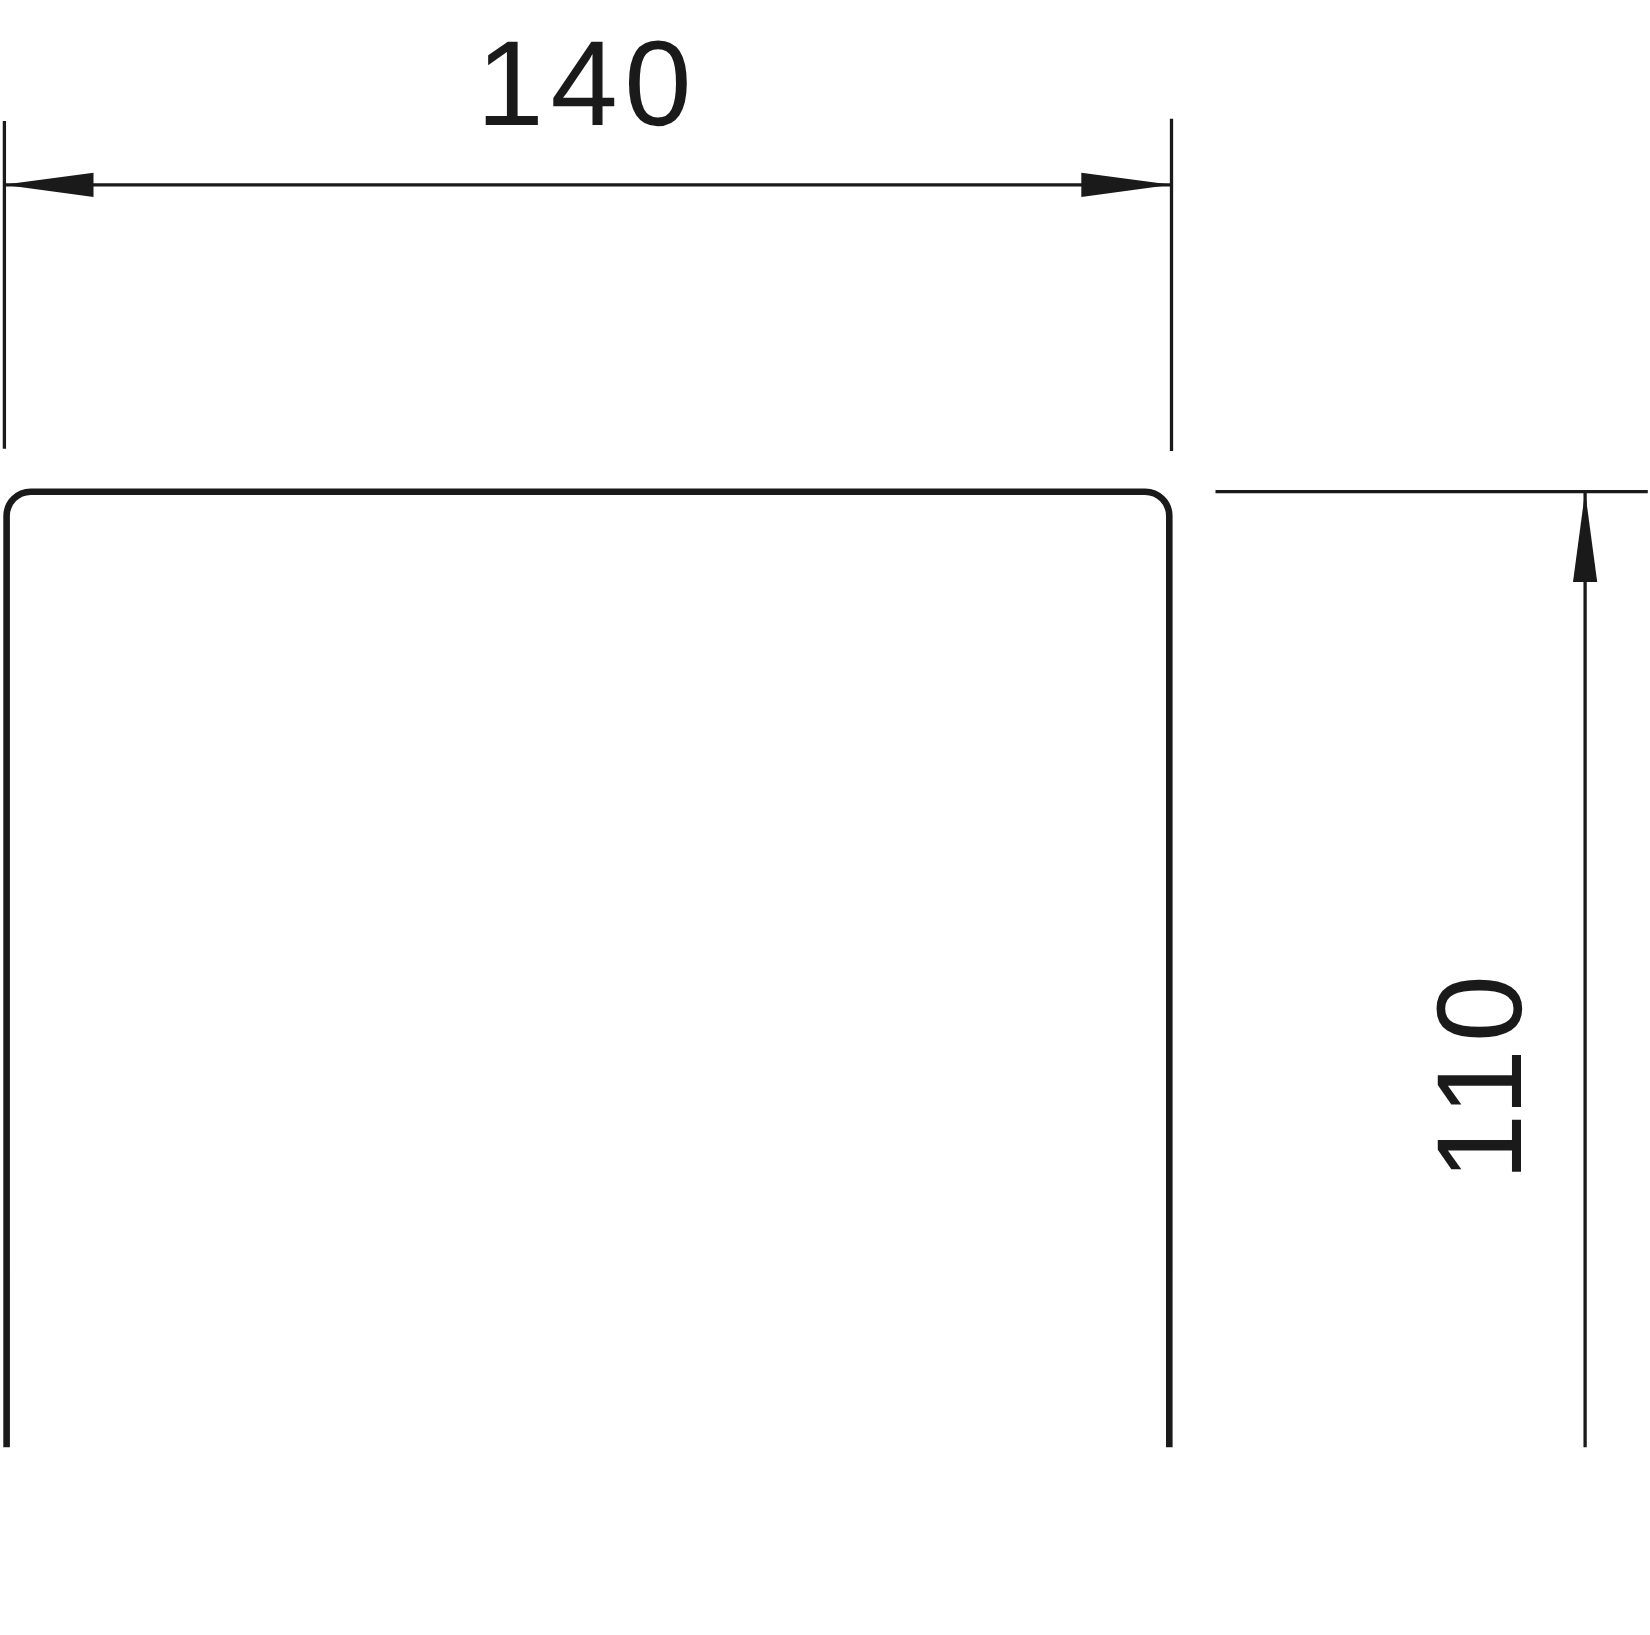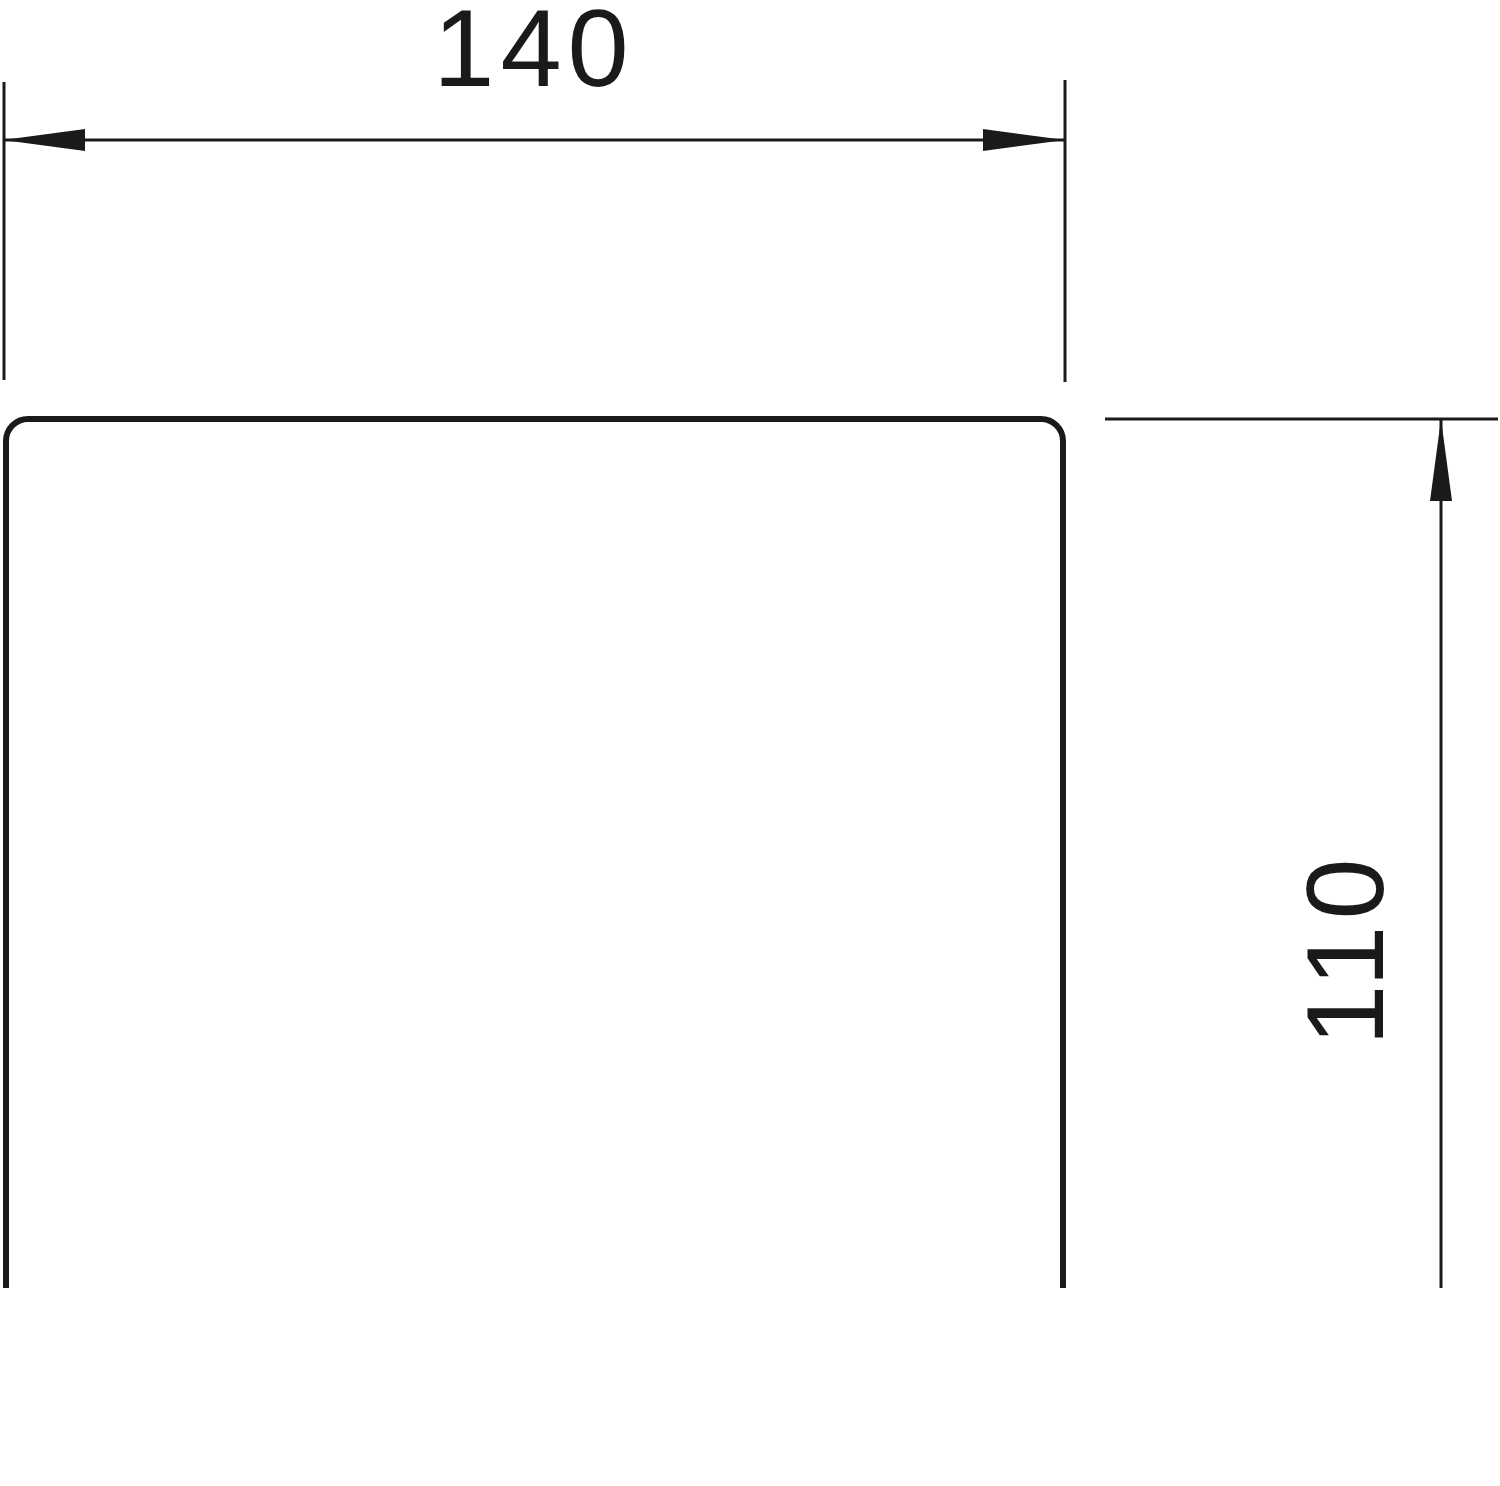--- a/index.html
+++ b/index.html
@@ -6,20 +6,21 @@
       margin: 0;
       padding: 0;
       background: #ffffff;
     }
     .canvas {
       position: relative;
       width: 1500px;
       height: 1288px;
       background: #ffffff;
       overflow: hidden;
+      margin-top: 28px;
     }
     svg {
       display: block;
     }
     .thin-line {
       stroke-width: 3;
       fill: none;
     }
     .part-line {
       stroke-width: 6;

